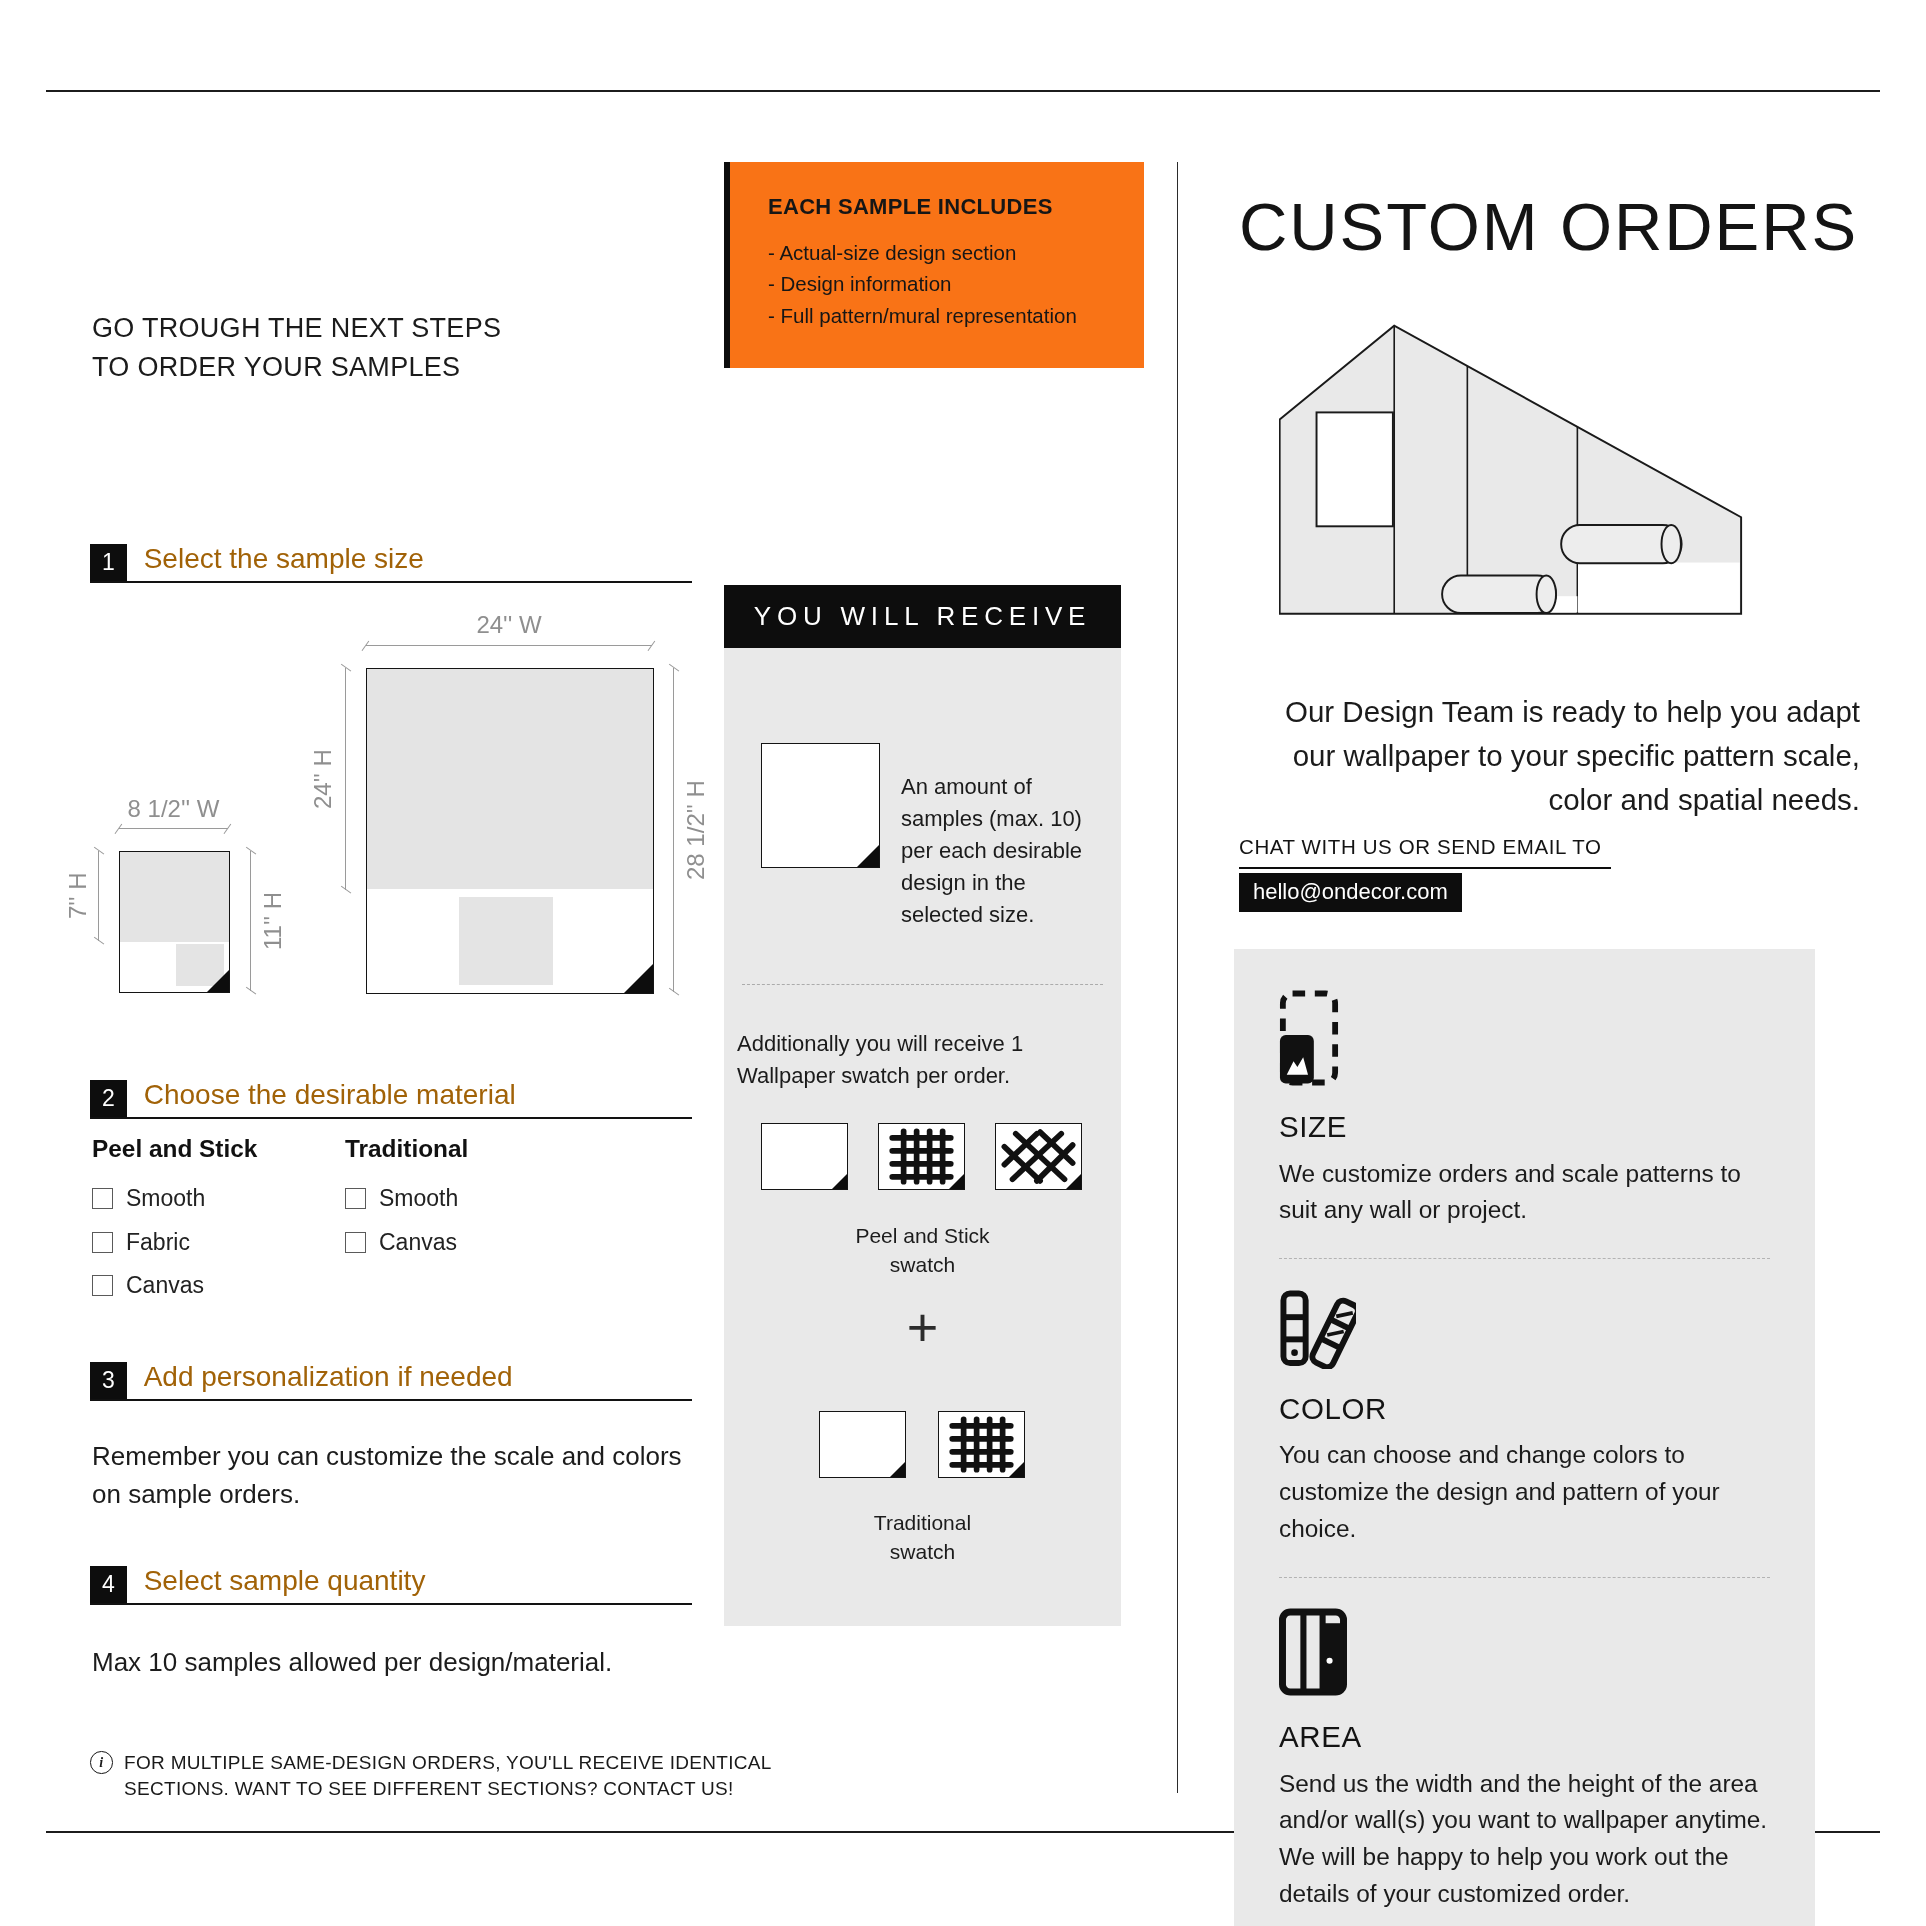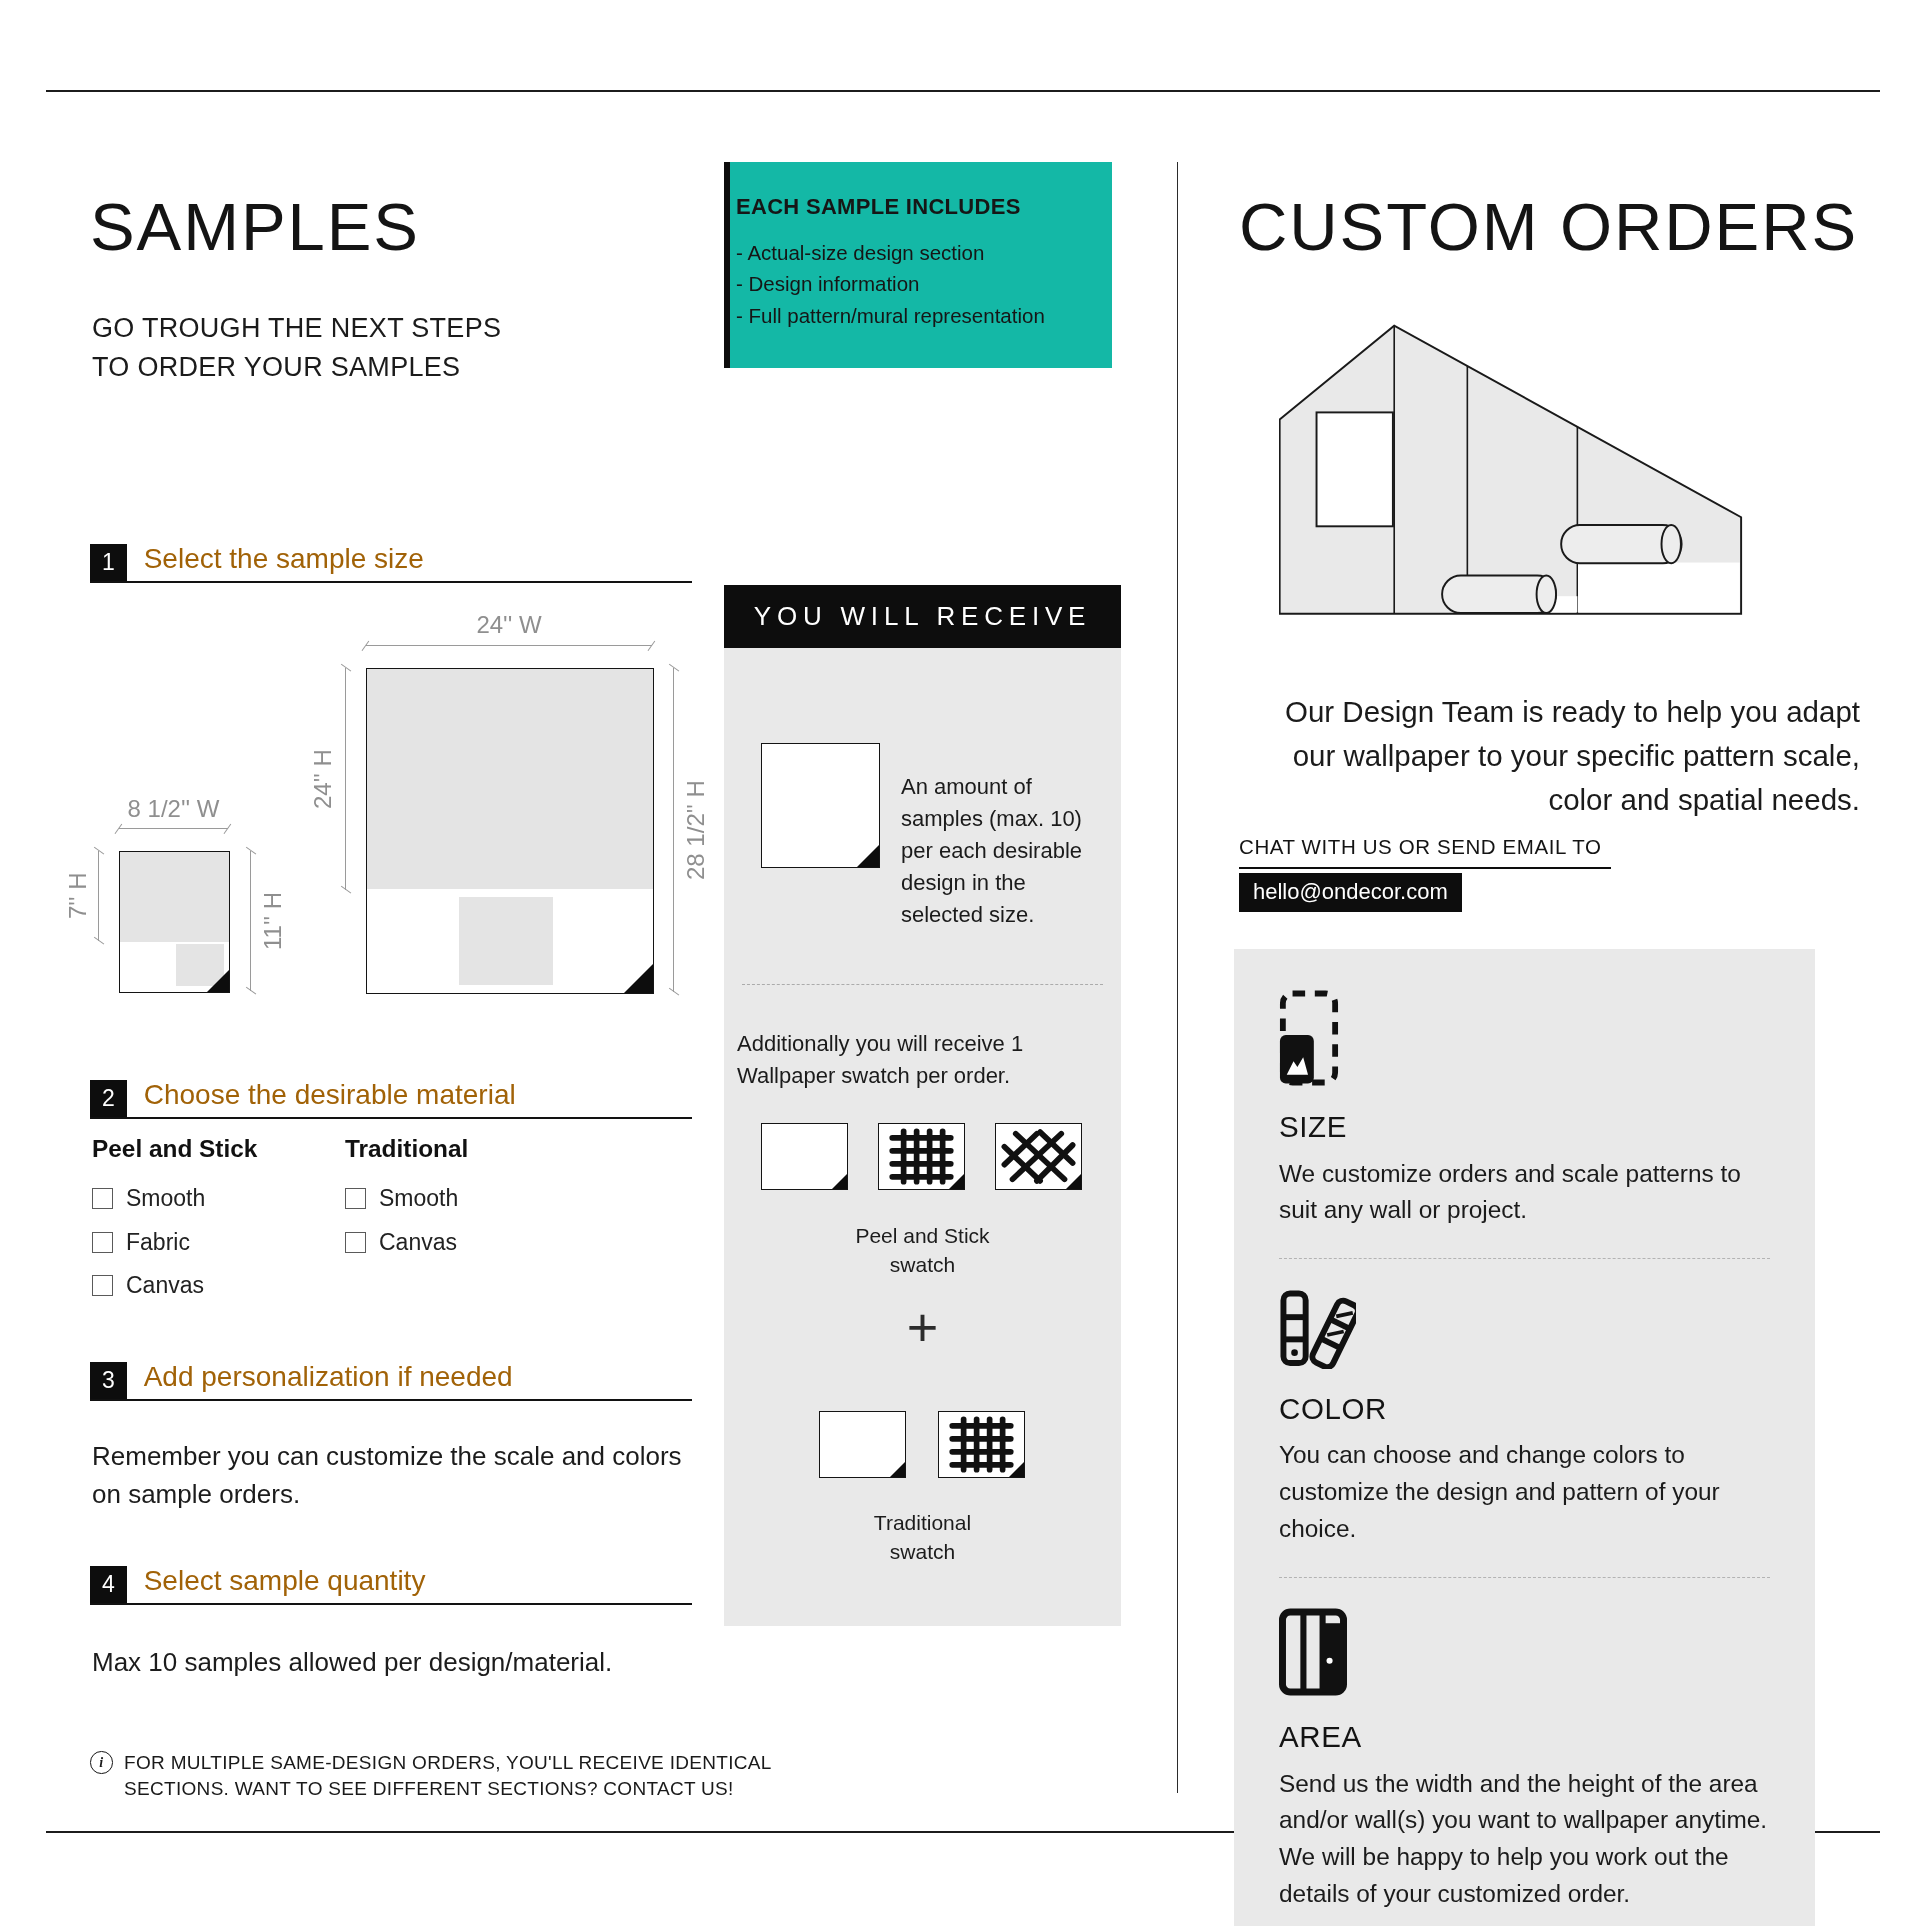--- a/index.html
+++ b/index.html
@@ -10,22 +10,22 @@
   .rule-bottom{top:1831px;}
   .col-divider{position:absolute;left:1177px;top:162px;height:1631px;width:1.3px;background:#2b2b2b;}
 
   .big-title{position:absolute;font-size:67px;font-weight:300;letter-spacing:1.9px;color:#141414;white-space:nowrap;}
   #samples-title{left:90px;top:143px;}
   #custom-title{left:1239px;top:143px;}
 
   .intro{position:absolute;left:92px;top:309px;font-size:27px;line-height:1.45;letter-spacing:0.3px;color:#1b1b1b;}
 
   
-  .includes-box{position:absolute;left:724px;top:162px;width:363px;background:#14b8a6;
-                border-left:6.4px solid #0d0d0d;padding:32px 13px 36px 6px;}
+  .includes-box{position:absolute;left:724px;top:162px;width:363px;background:#f97316;
+                border-left:6.4px solid #0d0d0d;padding:32px 13px 36px 38px;}
   .includes-title{font-size:22px;font-weight:bold;letter-spacing:0.3px;margin:0 0 16.7px 0;}
   .includes-list{margin:0;padding:0;list-style:none;font-size:20.5px;line-height:1.55;}
   .includes-list li{padding-left:16.7px;text-indent:-16.7px;}
 
   
   .step{position:absolute;left:90px;width:602px;}
   .step-header{display:flex;align-items:flex-end;gap:16.7px;border-bottom:2.6px solid #121212;}
   .step-badge{width:37px;height:37px;background:#0d0d0d;color:#fff;display:flex;align-items:center;justify-content:center;
               font-size:23px;flex:0 0 auto;}
   .step-label{font-size:28px;padding-bottom:6.4px;color:#a16207;}
@@ -89,21 +89,20 @@
   .feature-div{border-top:1.3px dashed #b3b3b3;margin:29.5px 0;}
 </style>
 </head>
 <body>
 
 <div class="page">
   <div class="rule rule-top"></div>
   <div class="rule rule-bottom"></div>
   <div class="col-divider"></div>
 
-  <h1 id="samples-title" class="big-title">SAMPLES</h1>
   <div class="intro">
     <div>GO TROUGH THE NEXT STEPS</div>
     <div>TO ORDER YOUR SAMPLES</div>
   </div>
 
   <aside class="includes-box">
     <h2 class="includes-title">EACH SAMPLE INCLUDES</h2>
     <ul class="includes-list">
       <li>- Actual-size design section</li>
       <li>- Design information</li>

